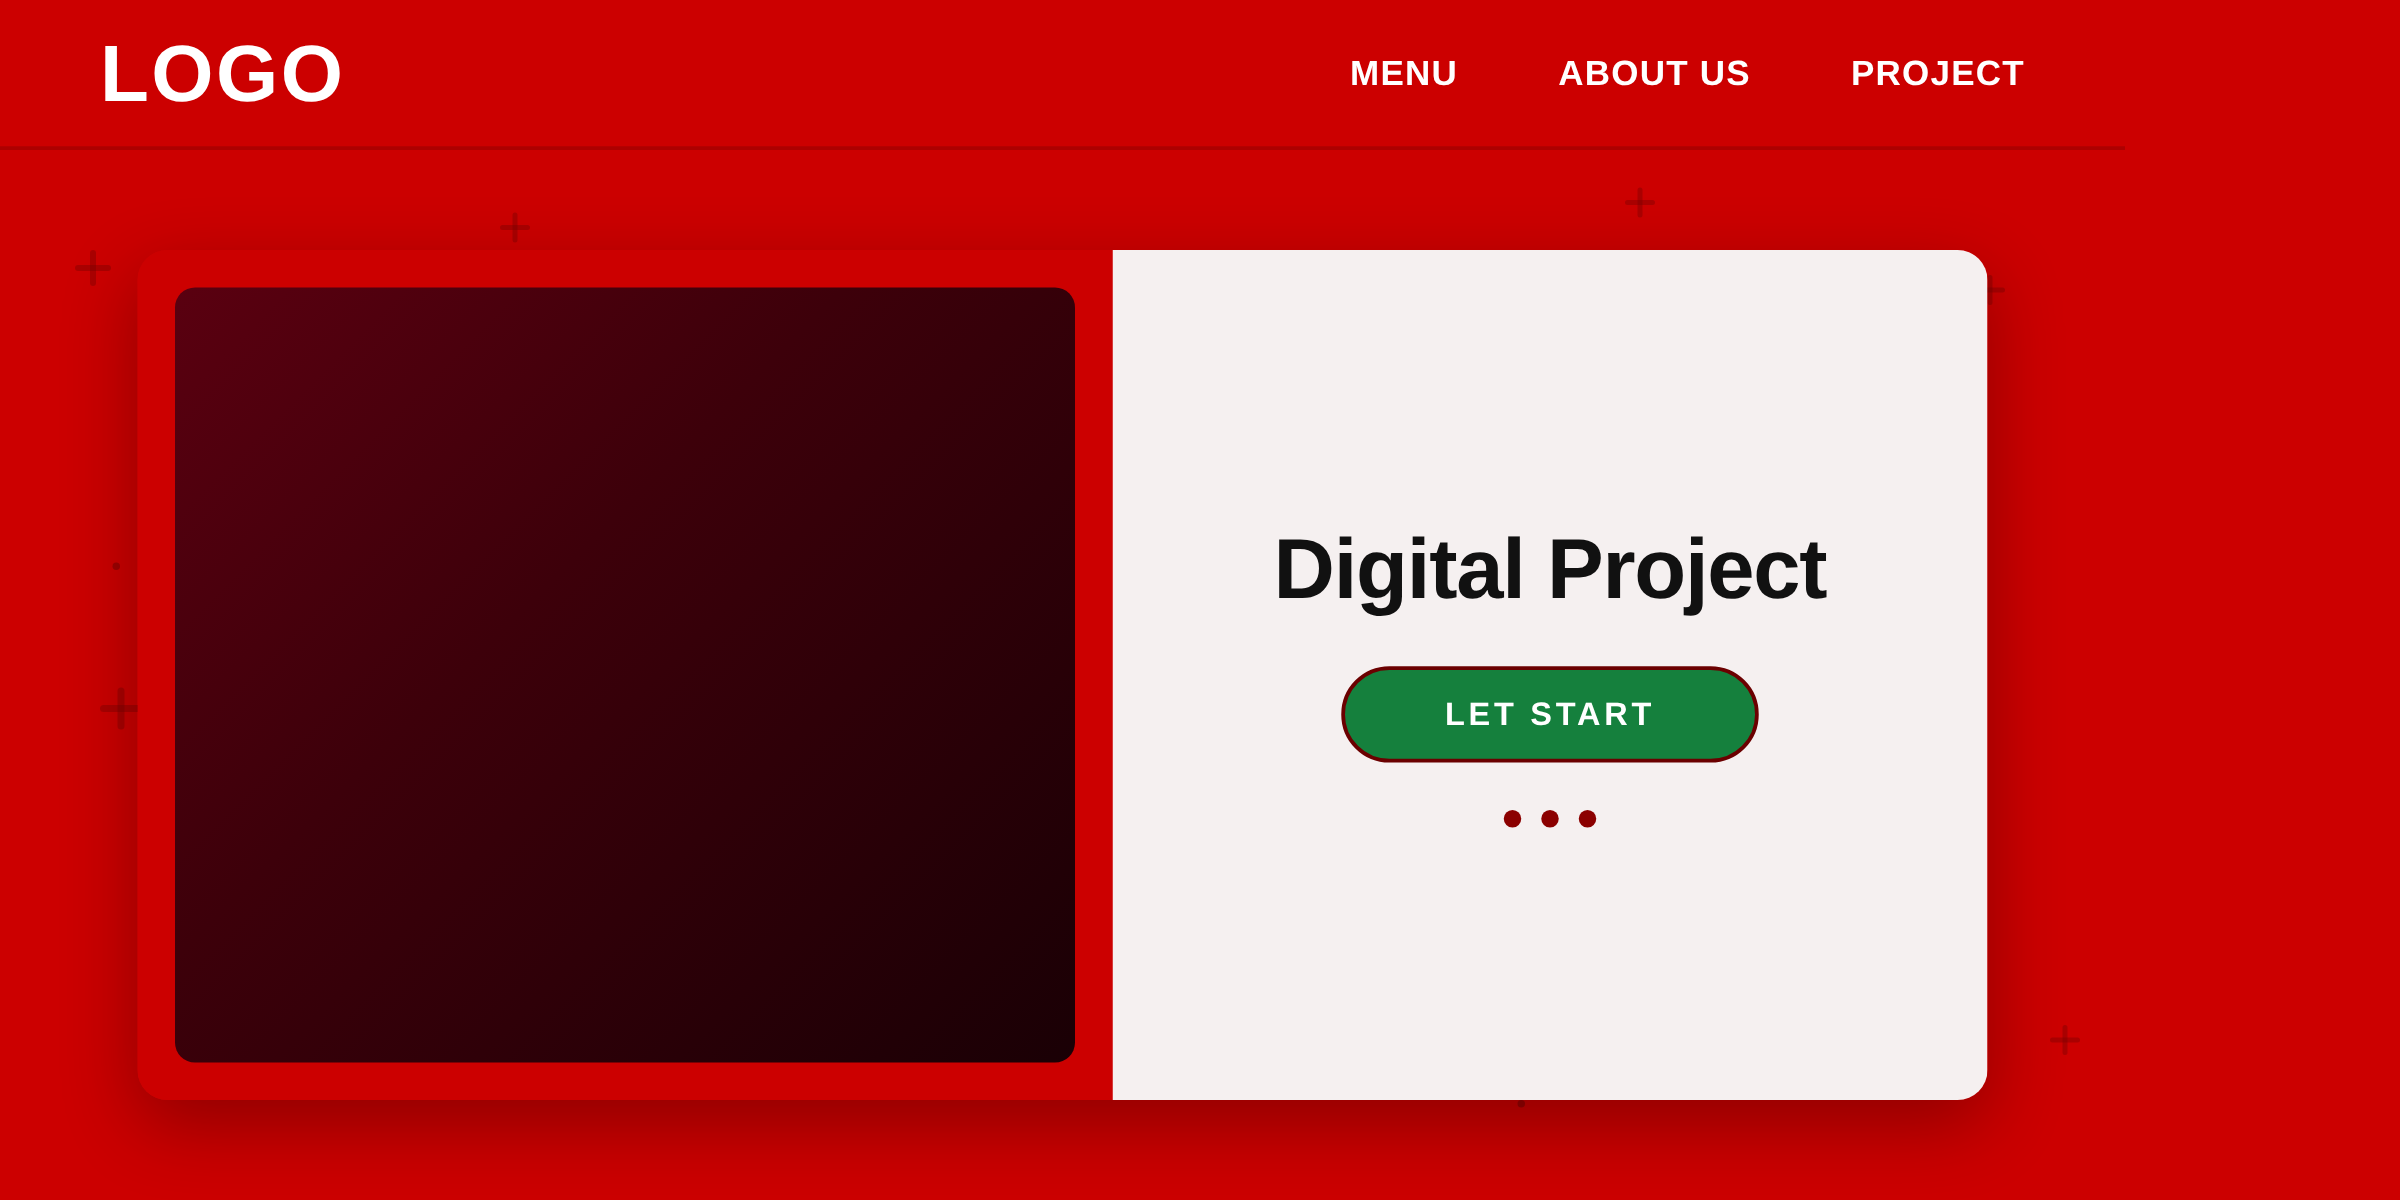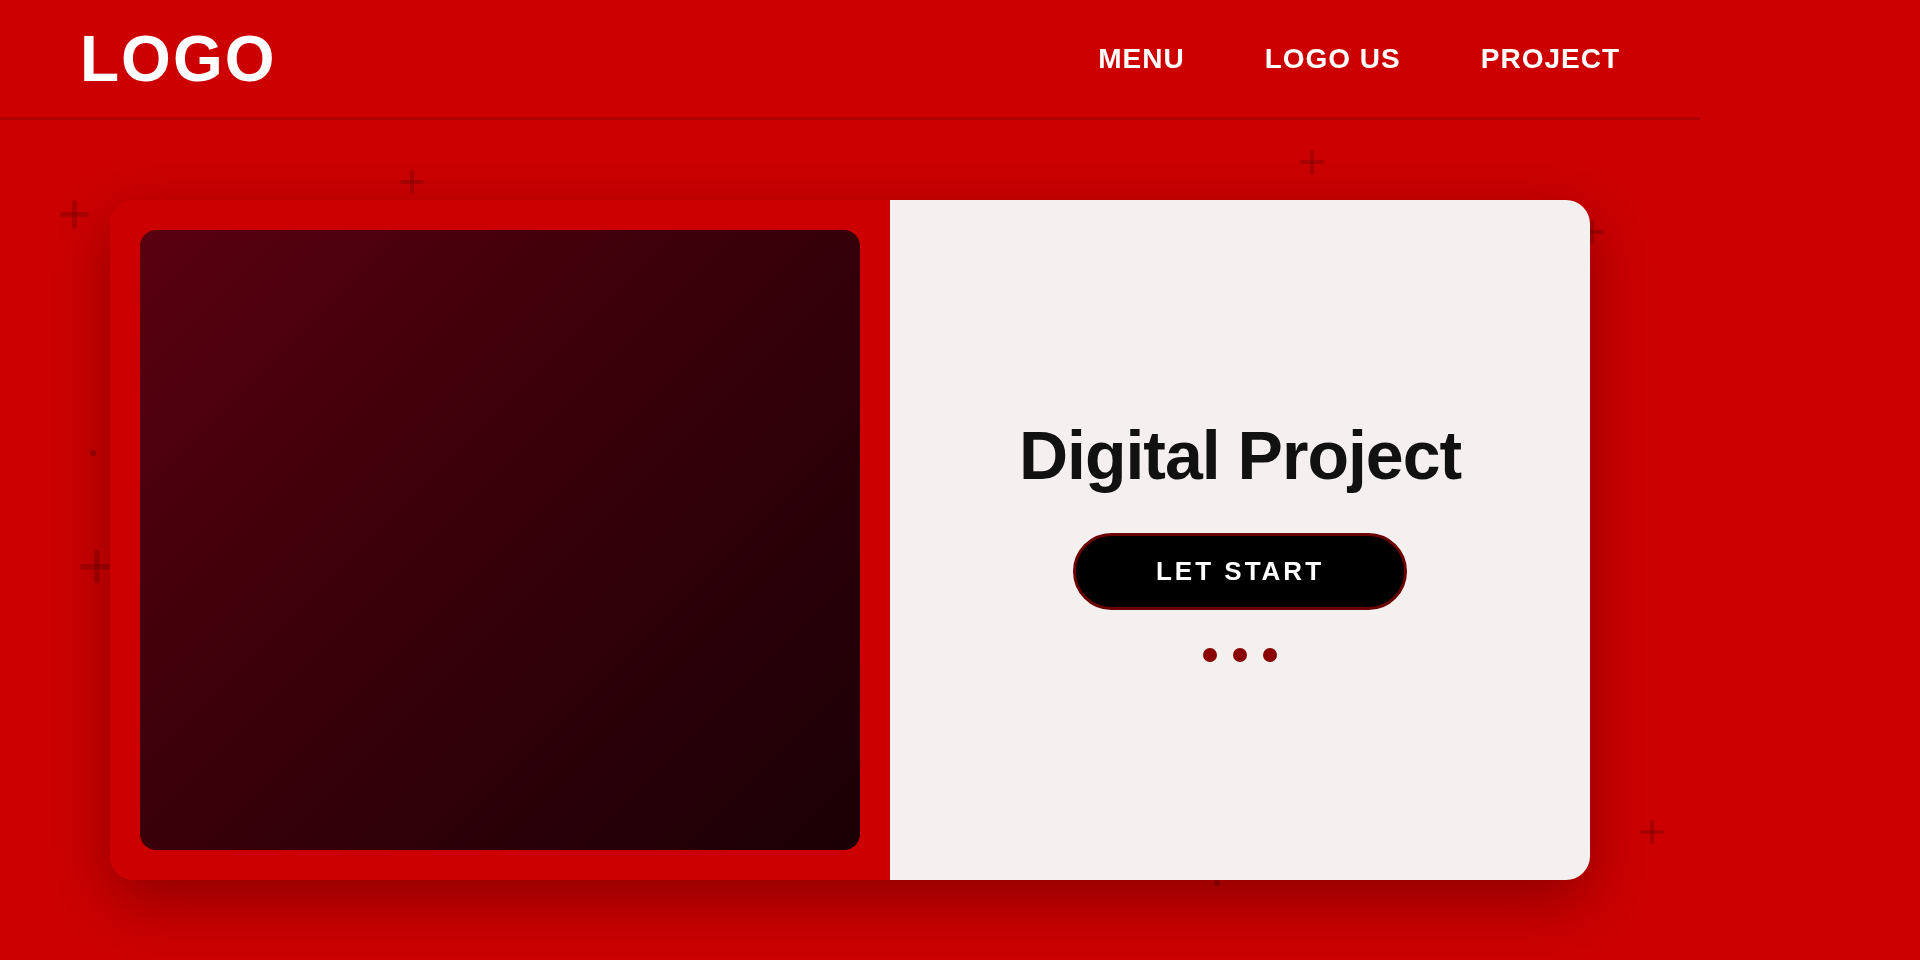--- a/index.html
+++ b/index.html
@@ -133,21 +133,21 @@
 
     .card-description {
       font-size: 24px;
       color: #333333;
       text-align: center;
       line-height: 1.65;
       max-width: 520px;
     }
 
     .cta-button {
-      background-color: #000000;
+      background-color: #15803d;
       color: white;
       border: 3px solid #6b0000;
       border-radius: 50px;
       padding: 20px 80px;
       font-size: 26px;
       font-weight: 800;
       letter-spacing: 3px;
       cursor: pointer;
       margin-top: 10px;
     }
@@ -221,21 +221,21 @@
     <div class="dot" style="left:730px; top:200px;"></div>
     <div class="dot" style="right:480px; top:880px;"></div>
     <div class="dot" style="left:430px; top:500px;"></div>
     <div class="dot" style="left:250px; top:680px;"></div>
   </div>
 
   <nav class="navbar">
     <div class="logo">LOGO</div>
     <div class="nav-links">
       <a class="nav-link">MENU</a>
-      <a class="nav-link">LOGO US</a>
+      <a class="nav-link">ABOUT US</a>
       <a class="nav-link">PROJECT</a>
     </div>
   </nav>
 
   <main class="main-content">
     <div class="card-container">
 
       <div class="card-left">
         <div class="card-left-inner"></div>
       </div>

